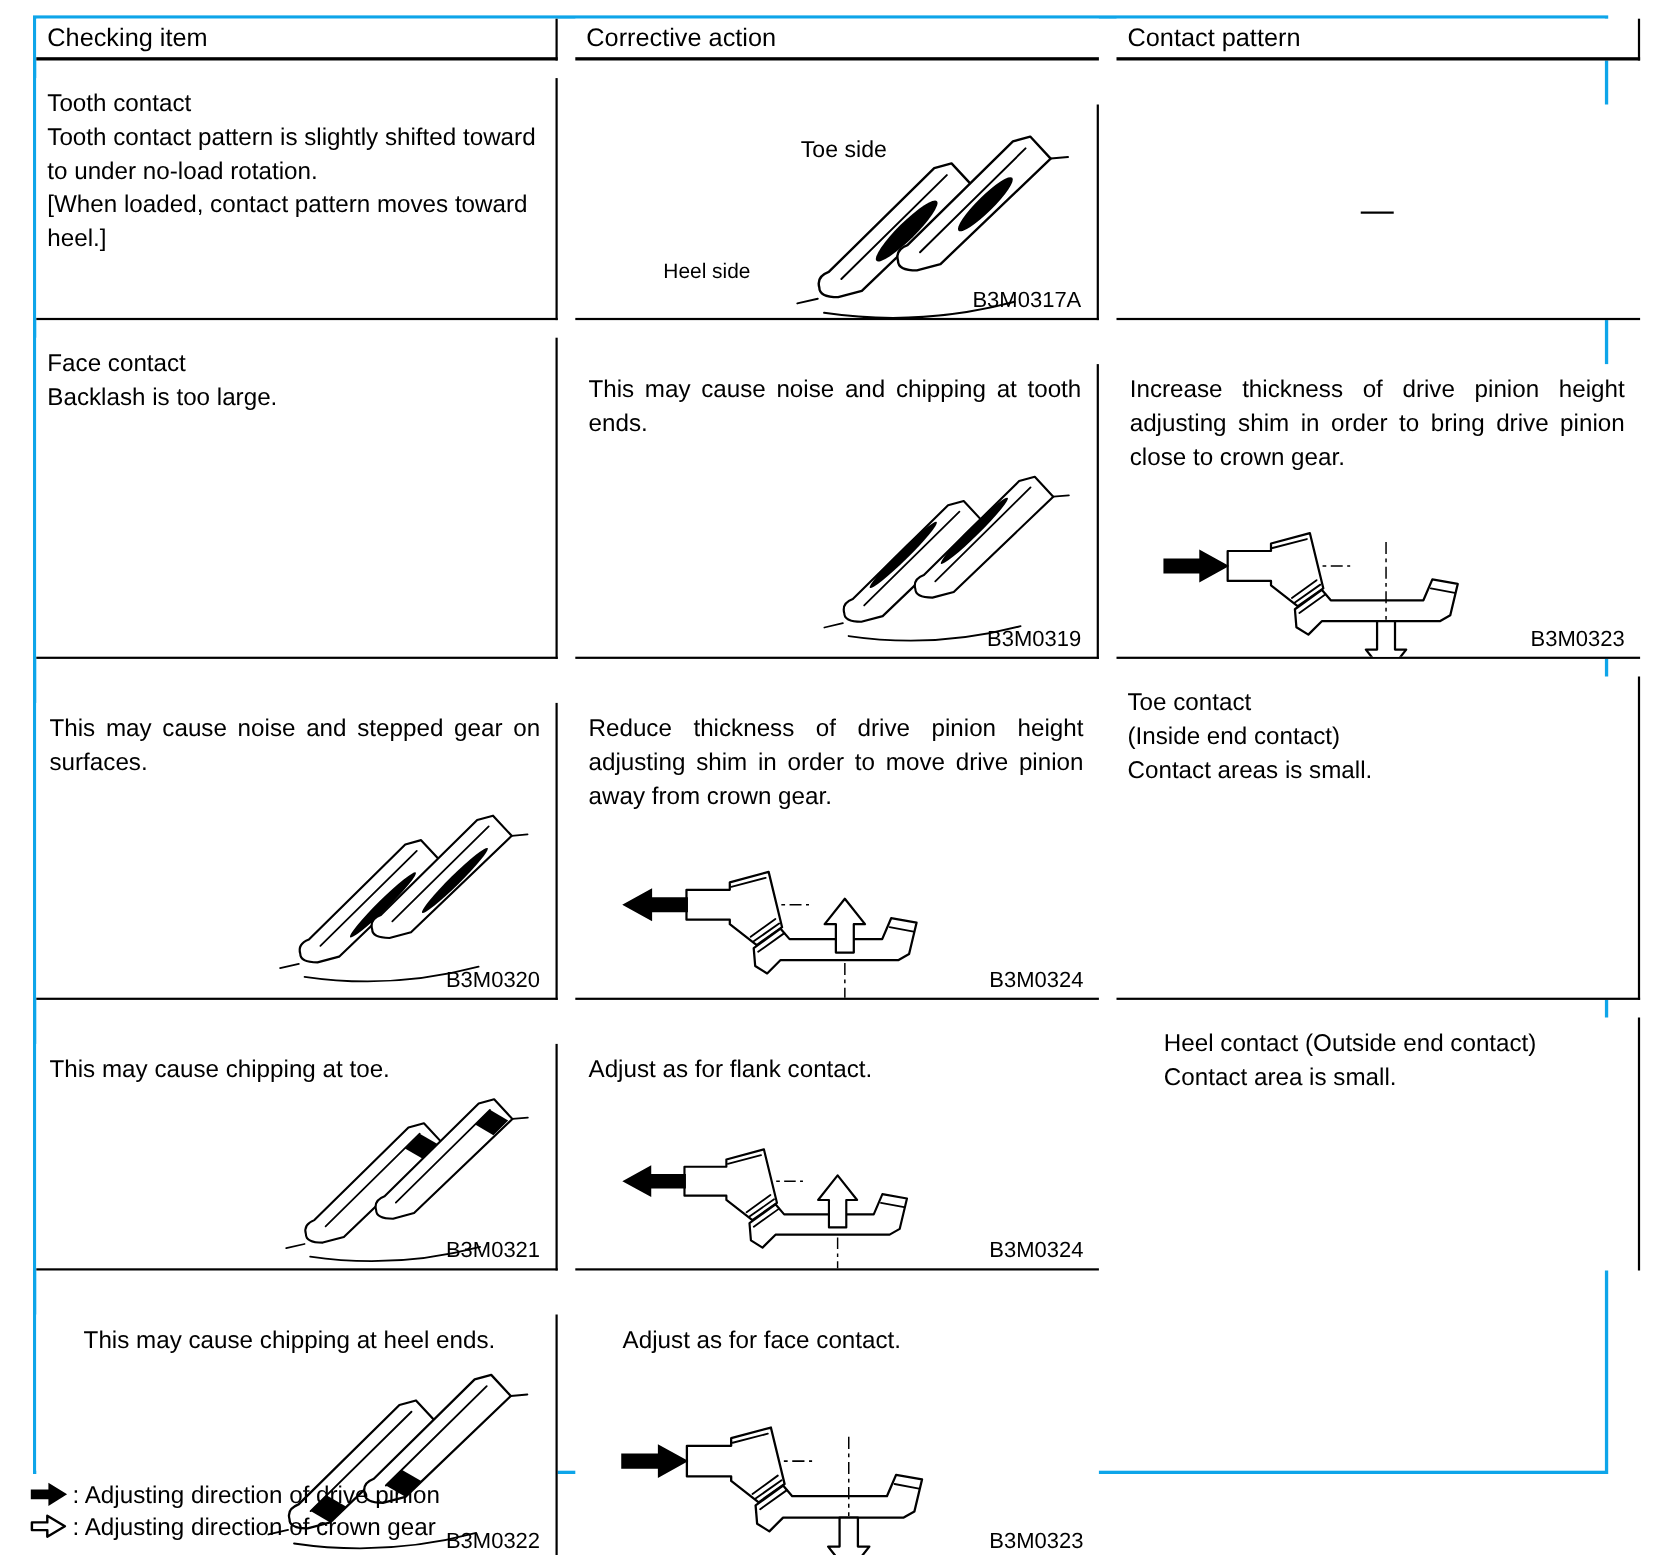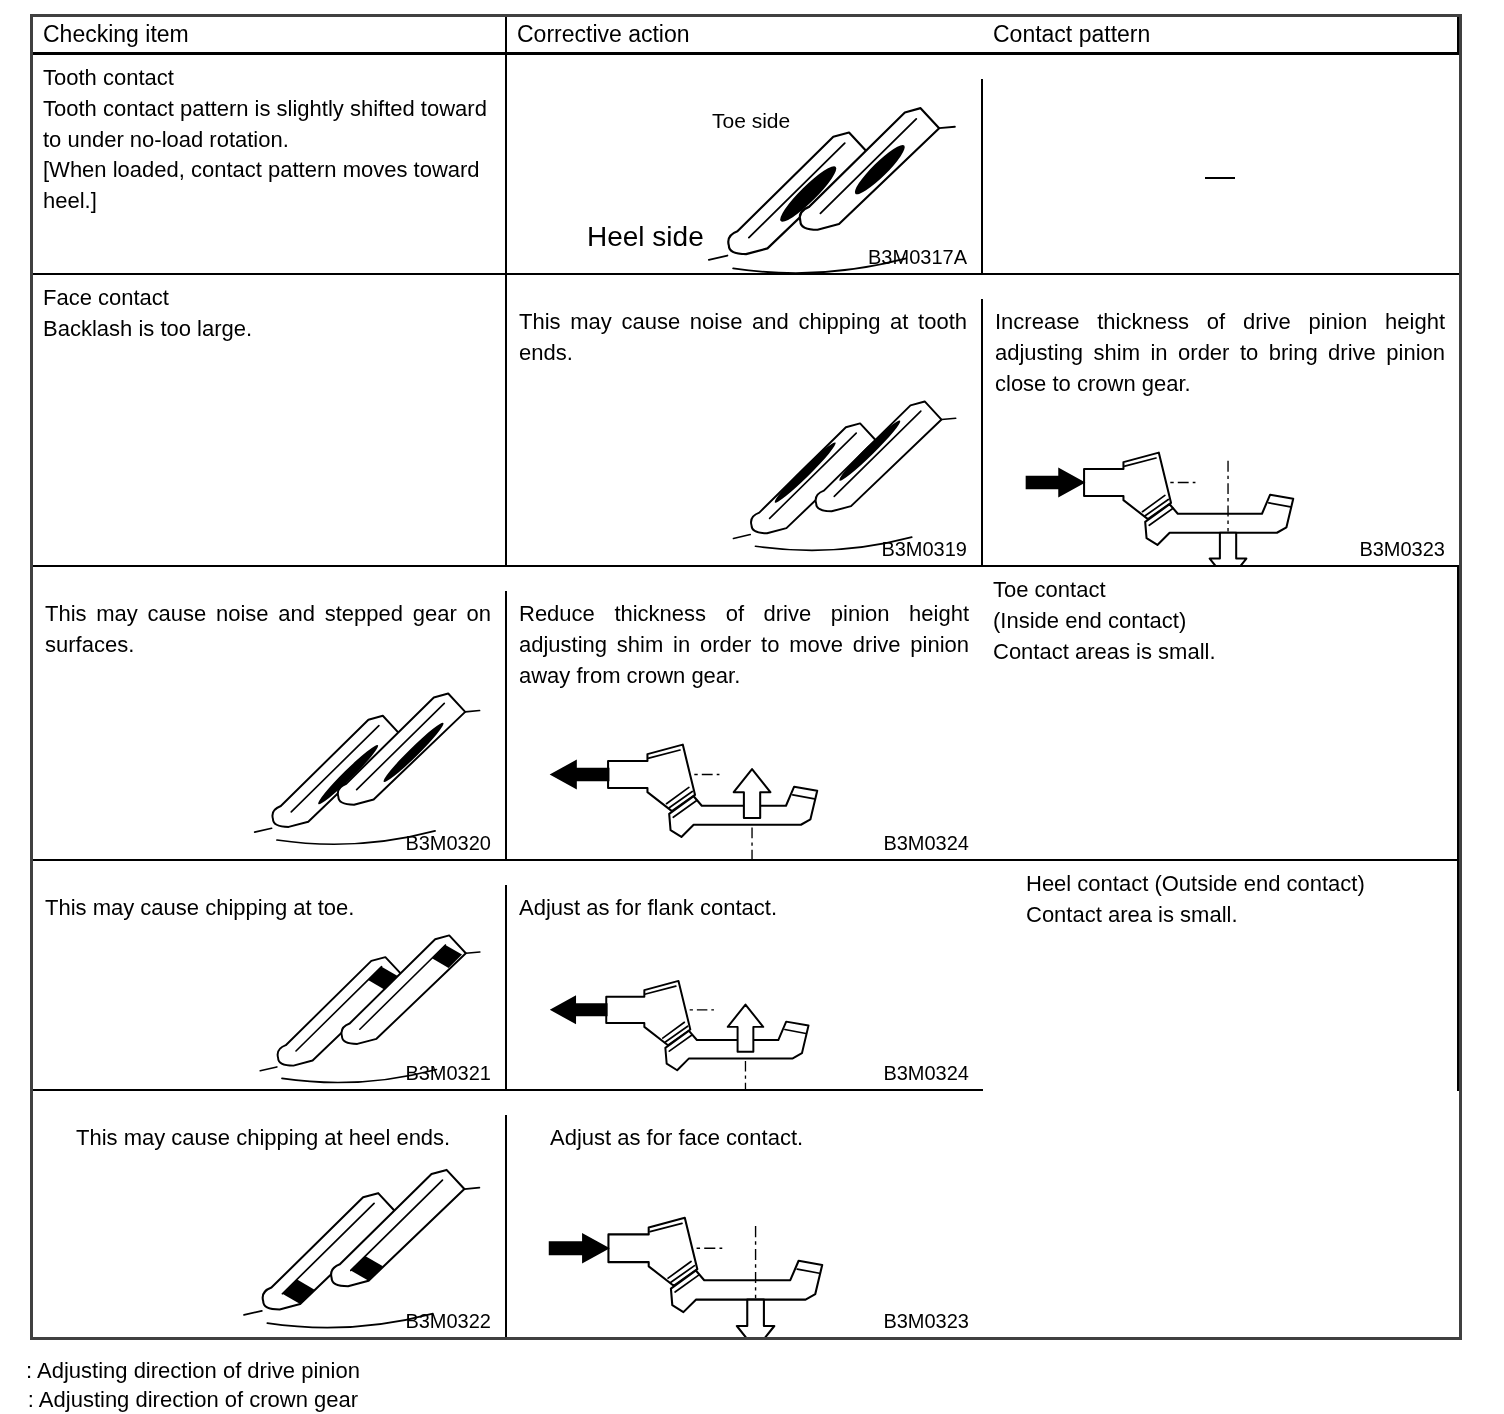--- a/index.html
+++ b/index.html
@@ -3,47 +3,48 @@
 <meta charset="utf-8">
 <style>
   html,body { margin:0; padding:0; background:#ffffff; }
   .page {
     position:relative; width:1504px; height:1414px; background:#fff;
     font-family:"Liberation Sans", sans-serif; color:#000;
   }
   .tbl {
     position:absolute; left:30px; top:14px;
     width:1432px; height:1326px;
-    border:3px solid #404040; box-sizing:border-box; background:#fff;
+    border:3px solid #0ea5e9; box-sizing:border-box; background:#fff;
     display:grid;
     grid-template-columns:474px 476px 476px;
     grid-template-rows:38px 220px 292px 294px 230px 246px;
+    gap:16px;
   }
   .cell {
     position:relative; background:#fff; box-sizing:border-box; overflow:hidden;
     border-right:2px solid #000; border-bottom:2px solid #000;
   }
   .cell.lastcol { border-right:none; }
   .cell.lastrow { border-bottom:none;padding-left:43px; }
   .hcell { font-size:23px; padding:4px 10px; border-bottom:3px solid #000; }
   .item-cell { padding:8px 12px 8px 10px; font-size:22px; line-height:1.4; white-space:pre-line; }
   .pattern-cell, .corr-cell { padding:8px 14px 8px 12px; font-size:22px;margin-top:24px; }
   .para { text-align:justify; line-height:1.4; }
   .figcode { position:absolute; right:14px; bottom:4px; font-size:20px;text-align:right; }
   .dash-center { display:flex; align-items:center; justify-content:center; font-size:30px; }
   .toe-label { position:absolute; left:205px; top:30px; font-size:21px; }
-  .heel-label { position:absolute; left:80px; top:142px; font-size:28px; }
+  .heel-label { position:absolute; left:80px; top:142px; font-size:19px; }
   .gear-svg { position:absolute; right:16px; }
   .pinion-svg { position:absolute; left:40px; }
   .ol { fill:#fff; stroke:#000; stroke-width:3; stroke-linejoin:round; }
   .ln { fill:none; stroke:#000; stroke-width:2.5; stroke-linecap:round; }
   .pk { fill:#000; stroke:none; }
   .dash { fill:none; stroke:#000; stroke-width:2; stroke-dasharray:16 6 5 6; }
   .legend { position:absolute; left:26px; top:1344px; }
-  .legend-row { display:flex; align-items:center; gap:14px; height:29px;flex-direction:column; }
+  .legend-row { display:flex; align-items:center; height:29px; }
   .legend-label { font-size:22px; }
 </style>
 </head>
 <body>
 
 <svg width="0" height="0" style="position:absolute" aria-hidden="true">
   <defs>
 
     <g id="gear-base">
       <path class="ln" d="M 22,222 L 48,216"></path>

